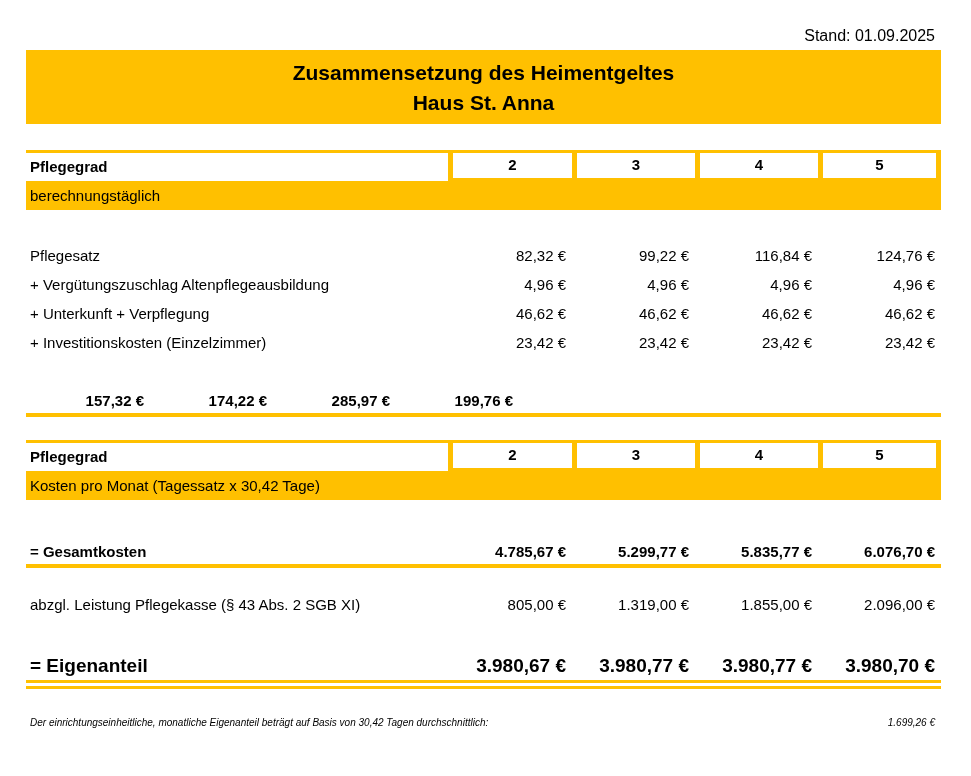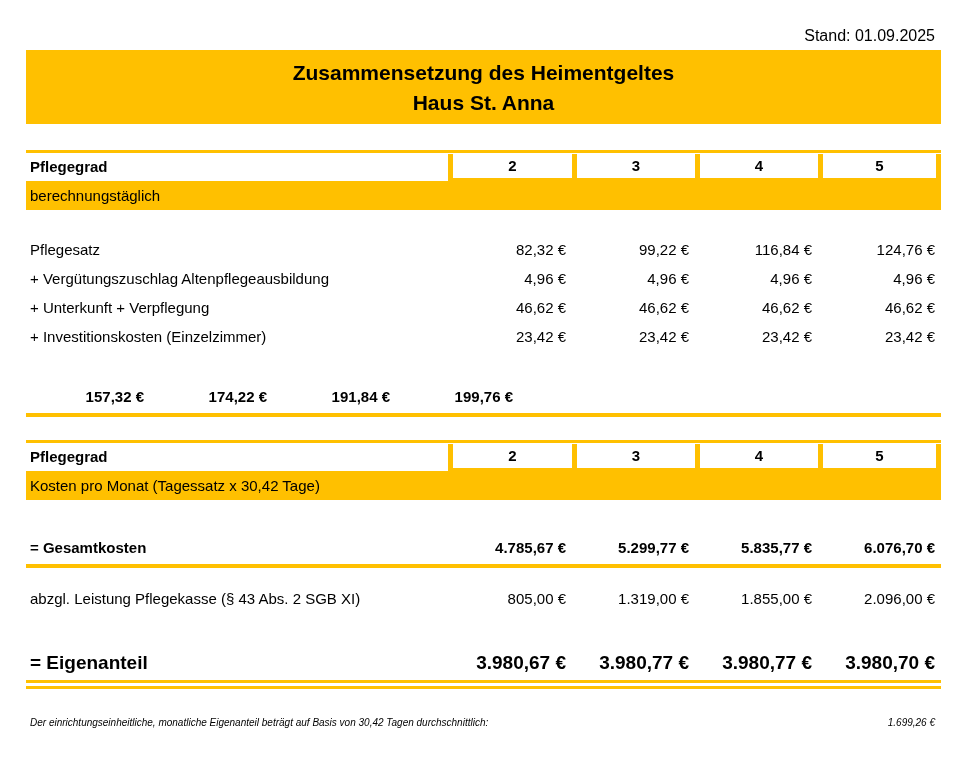--- a/index.html
+++ b/index.html
@@ -31,21 +31,20 @@
     justify-content: center; align-items: center;
     gap: 7px;
   }
   .title-band .tline { font-weight: bold; font-size: 21px; line-height: 23px; }
 
   
   .grade-header {
     display: flex;
     border-top: 3px solid var(--gold);
     height: 31px; 
-    align-items: flex-end;
   }
   .gh-label {
     width: 422px;
     font-weight: bold;
     line-height: 28px;
     padding-left: 4px;
   }
   .gh-cell {
     width: 123px;
     border-left: 5px solid var(--gold);
@@ -57,21 +56,21 @@
   .gh-cell.first { width: 124px; }
   .gh-cell.last { border-right: 5px solid var(--gold); }
 
   .band {
     height: 29px;
     line-height: 29px;
     background: var(--gold);
     padding-left: 4px;
   }
 
-  .row { display: flex; height: 29px; align-items: flex-start; }
+  .row { display: flex; height: 29px; align-items: center; }
   .row .label { width: 422px; padding-left: 4px; }
   .row .val { width: 123px; text-align: right; padding-right: 6px; }
   .row .val.first { width: 124px; }
   .row.bold, .row.bold .val { font-weight: bold; }
 
   .rule { border-bottom: 4px solid var(--gold); }
   .double-rule {
     height: 3px;
     border-top: 3px solid var(--gold);
     border-bottom: 3px solid var(--gold);
@@ -146,21 +145,21 @@
       <div class="label">+ Investitionskosten (Einzelzimmer)</div>
       <div class="val first">23,42 €</div>
       <div class="val">23,42 €</div>
       <div class="val">23,42 €</div>
       <div class="val">23,42 €</div>
     </div>
 
     <div class="row bold rule mt-tagessatz">
       <div class="val first">157,32 €</div>
       <div class="val">174,22 €</div>
-      <div class="val">191,84 €</div>
+      <div class="val">285,97 €</div>
       <div class="val">199,76 €</div>
     </div>
 
     <div class="grade-header mt-header2">
       <div class="gh-label">Pflegegrad</div>
       <div class="gh-cell first">2</div>
       <div class="gh-cell">3</div>
       <div class="gh-cell">4</div>
       <div class="gh-cell last">5</div>
     </div>

